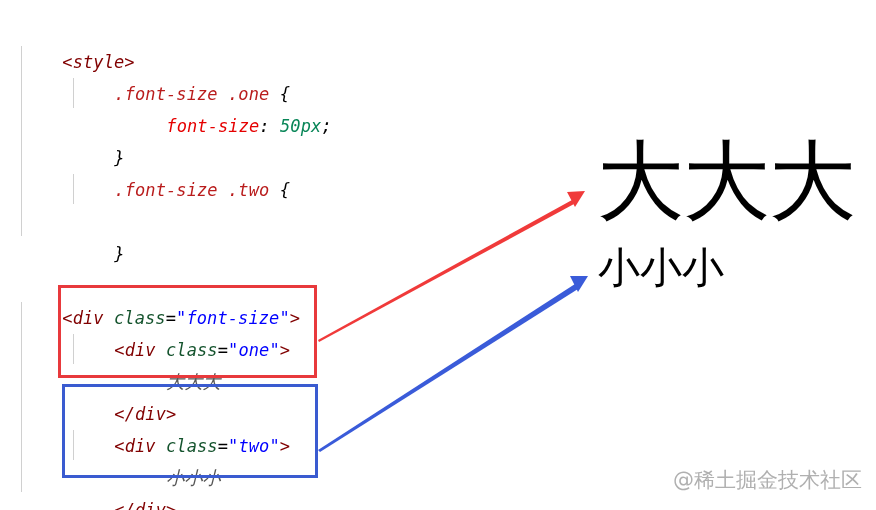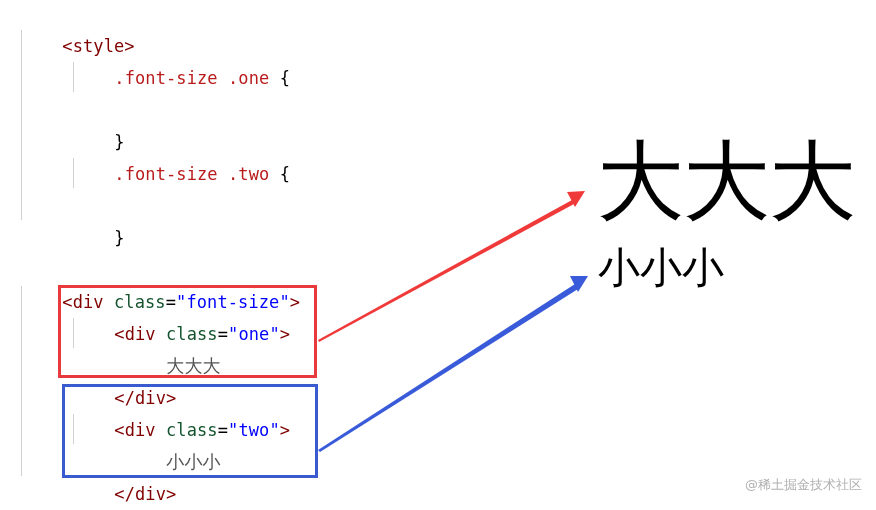--- a/index.html
+++ b/index.html
@@ -1,52 +1,55 @@
 <!DOCTYPE html>
 <html><head>
 <meta charset="utf-8">
 <style>
   html, body { margin:0; padding:0; background:#ffffff; }
   body { width:876px; height:510px; position:relative; overflow:hidden;
          font-family:"DejaVu Sans Mono", "Liberation Mono", monospace; }
-  .code { position:absolute; left:0; top:0; width:560px; height:490px; }
+  .code { position:absolute; left:0; top:16px; width:560px; height:490px;font-style:italic; }
   .line { position:absolute; left:0; height:32px; line-height:32px;
           font-size:17px; white-space:pre; letter-spacing:0.1px; }
   .tag { color:#800000; }
   .attr { color:#14532d; }
   .val { color:#0000ff; }
   .sel { color:#b91c1c; }
   .prop { color:#e50000; }
   .num { color:#098658; }
   .punc { color:#000000; }
   .txt { color:#555555; font-family:"DejaVu Sans", sans-serif; font-size:18px; }
   .guide { position:absolute; width:1px; background:#d0d0d0; }
   .hl-box { position:absolute; box-sizing:border-box; border:3px solid; }
   .render { position:absolute; color:#000; font-family:"DejaVu Sans", sans-serif; }
   .watermark { position:absolute; right:14px; bottom:16px; color:#b0b0b0;
-               font-family:"DejaVu Sans", sans-serif; font-size:13px; }
+               font-family:"DejaVu Sans", sans-serif; font-size:21px; }
   svg.arrows { position:absolute; left:0; top:0; }
 </style>
 </head>
 <body>
 
 <div class="code">
 
   <div class="guide" style="left:21px; top:30px; height:190px;"></div>
   <div class="guide" style="left:73px; top:62px; height:30px;"></div>
   <div class="guide" style="left:73px; top:158px; height:30px;"></div>
   <div class="guide" style="left:21px; top:286px; height:190px;"></div>
   <div class="guide" style="left:73px; top:318px; height:30px;"></div>
   <div class="guide" style="left:73px; top:414px; height:30px;"></div>
 
   <div class="line" style="top:-2px; left:21px;">
     <span class="tag">&lt;style&gt;</span>
   </div>
   <div class="line" style="top:30px; left:73px;">
     <span class="sel">.font-size .one</span><span class="punc"> {</span>
+  </div>
+  <div class="line" style="top:62px; left:125px;">
+    <span class="prop">font-size</span><span class="punc">: </span><span class="num">50px</span><span class="punc">;</span>
   </div>
   <div class="line" style="top:94px; left:73px;">
     <span class="punc">}</span>
   </div>
   <div class="line" style="top:126px; left:73px;">
     <span class="sel">.font-size .two</span><span class="punc"> {</span>
   </div>
   <div class="line" style="top:190px; left:73px;">
     <span class="punc">}</span>
   </div>

